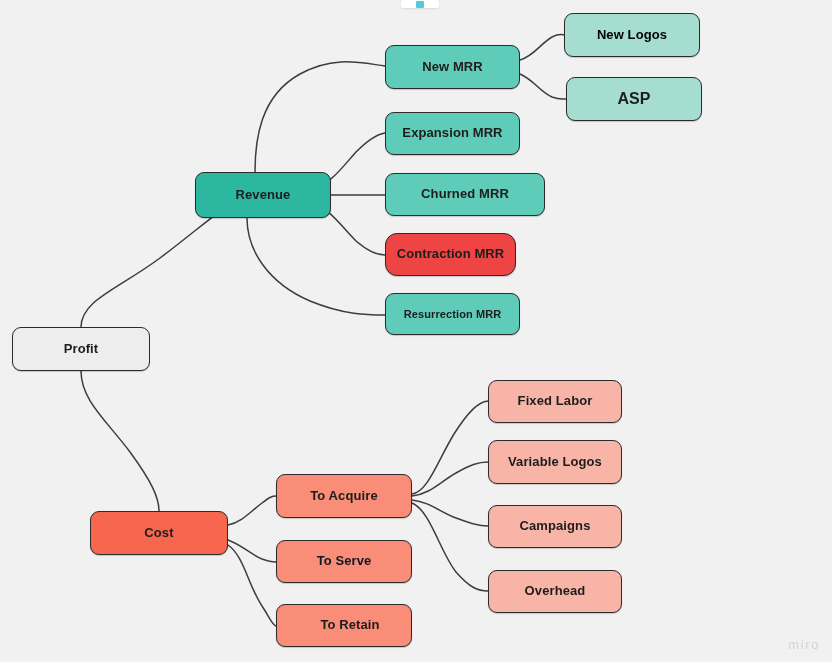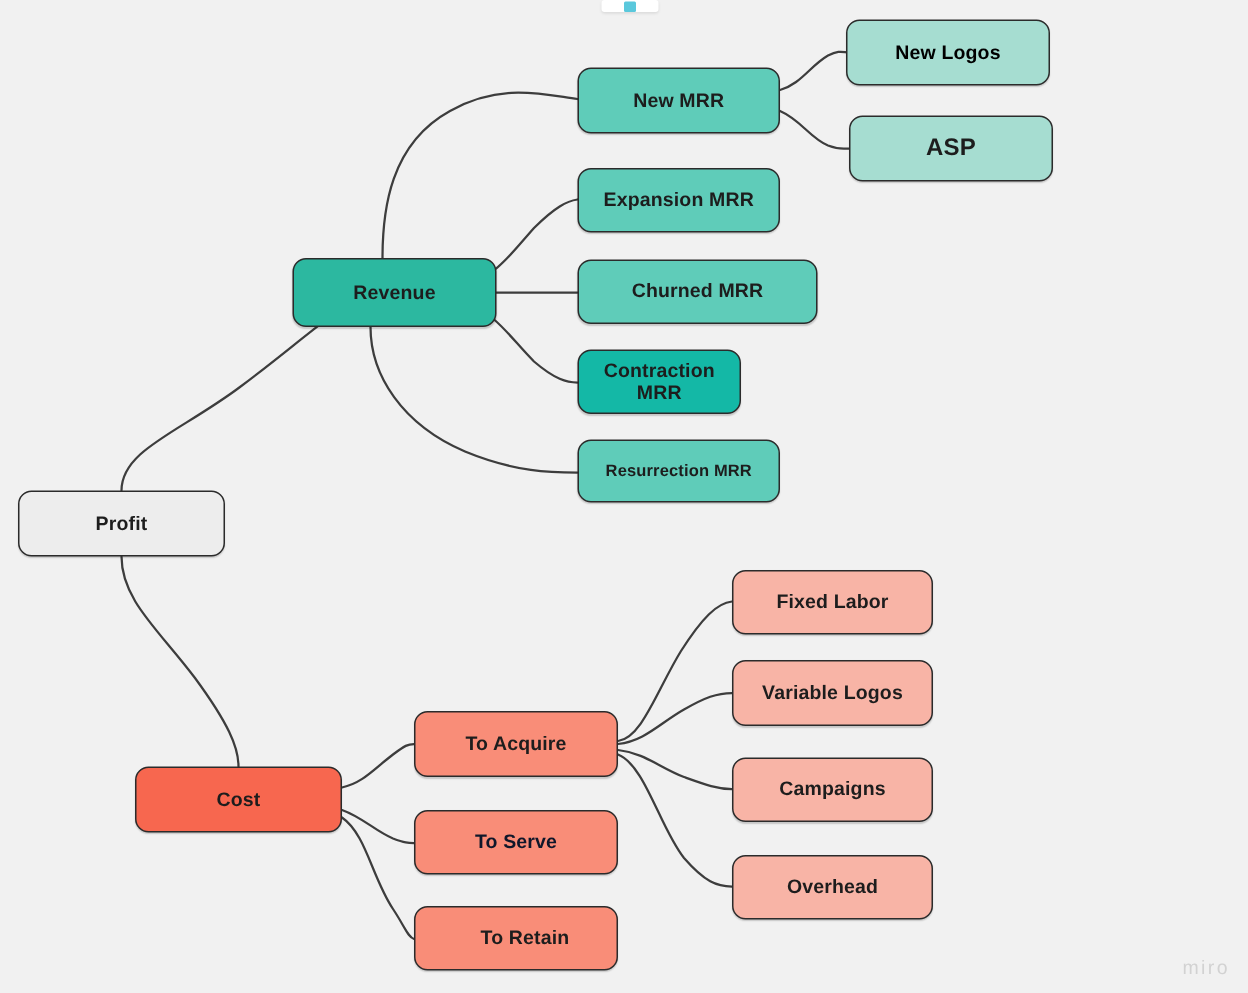--- a/index.html
+++ b/index.html
@@ -111,21 +111,21 @@
       </div>
       <div class="node" style="left: 385px; top: 45px; width: 135px; height: 44px; background: rgb(95, 204, 185); font-size: 13px; border-color: rgb(43, 43, 43); color: rgb(29, 29, 29);">
         <span class="node-label">New MRR</span>
       </div>
       <div class="node" style="left: 385px; top: 112px; width: 135px; height: 43px; background: rgb(95, 204, 185); font-size: 13px; border-color: rgb(43, 43, 43); color: rgb(29, 29, 29);">
         <span class="node-label">Expansion MRR</span>
       </div>
       <div class="node" style="left: 385px; top: 173px; width: 160px; height: 43px; background: rgb(95, 204, 185); font-size: 13px; border-color: rgb(43, 43, 43); color: rgb(29, 29, 29);">
         <span class="node-label">Churned MRR</span>
       </div>
-      <div class="node" style="left: 385px; top: 233px; width: 109px; height: 43px; background: #14b8a6; font-size: 13px; border-color: rgb(43, 43, 43); color: rgb(29, 29, 29);">
+      <div class="node" style="left: 385px; top: 233px; width: 131px; height: 43px; background: #ef4444; font-size: 13px; border-color: rgb(43, 43, 43); color: rgb(29, 29, 29); border-radius: 12px;">
         <span class="node-label">Contraction MRR</span>
       </div>
       <div class="node" style="left: 385px; top: 293px; width: 135px; height: 42px; background: rgb(95, 204, 185); font-size: 11px; border-color: rgb(43, 43, 43); color: rgb(29, 29, 29);">
         <span class="node-label">Resurrection MRR</span>
       </div>
       <div class="node" style="left: 564px; top: 13px; width: 136px; height: 44px; background: rgb(166, 221, 209); font-size: 13px; border-color: rgb(43, 43, 43); color: #000000;">
         <span class="node-label">New Logos</span>
       </div>
       <div class="node" style="left: 566px; top: 77px; width: 136px; height: 44px; background: rgb(166, 221, 209); font-size: 16px; border-color: rgb(43, 43, 43); color: rgb(29, 29, 29);">
         <span class="node-label">ASP</span>

